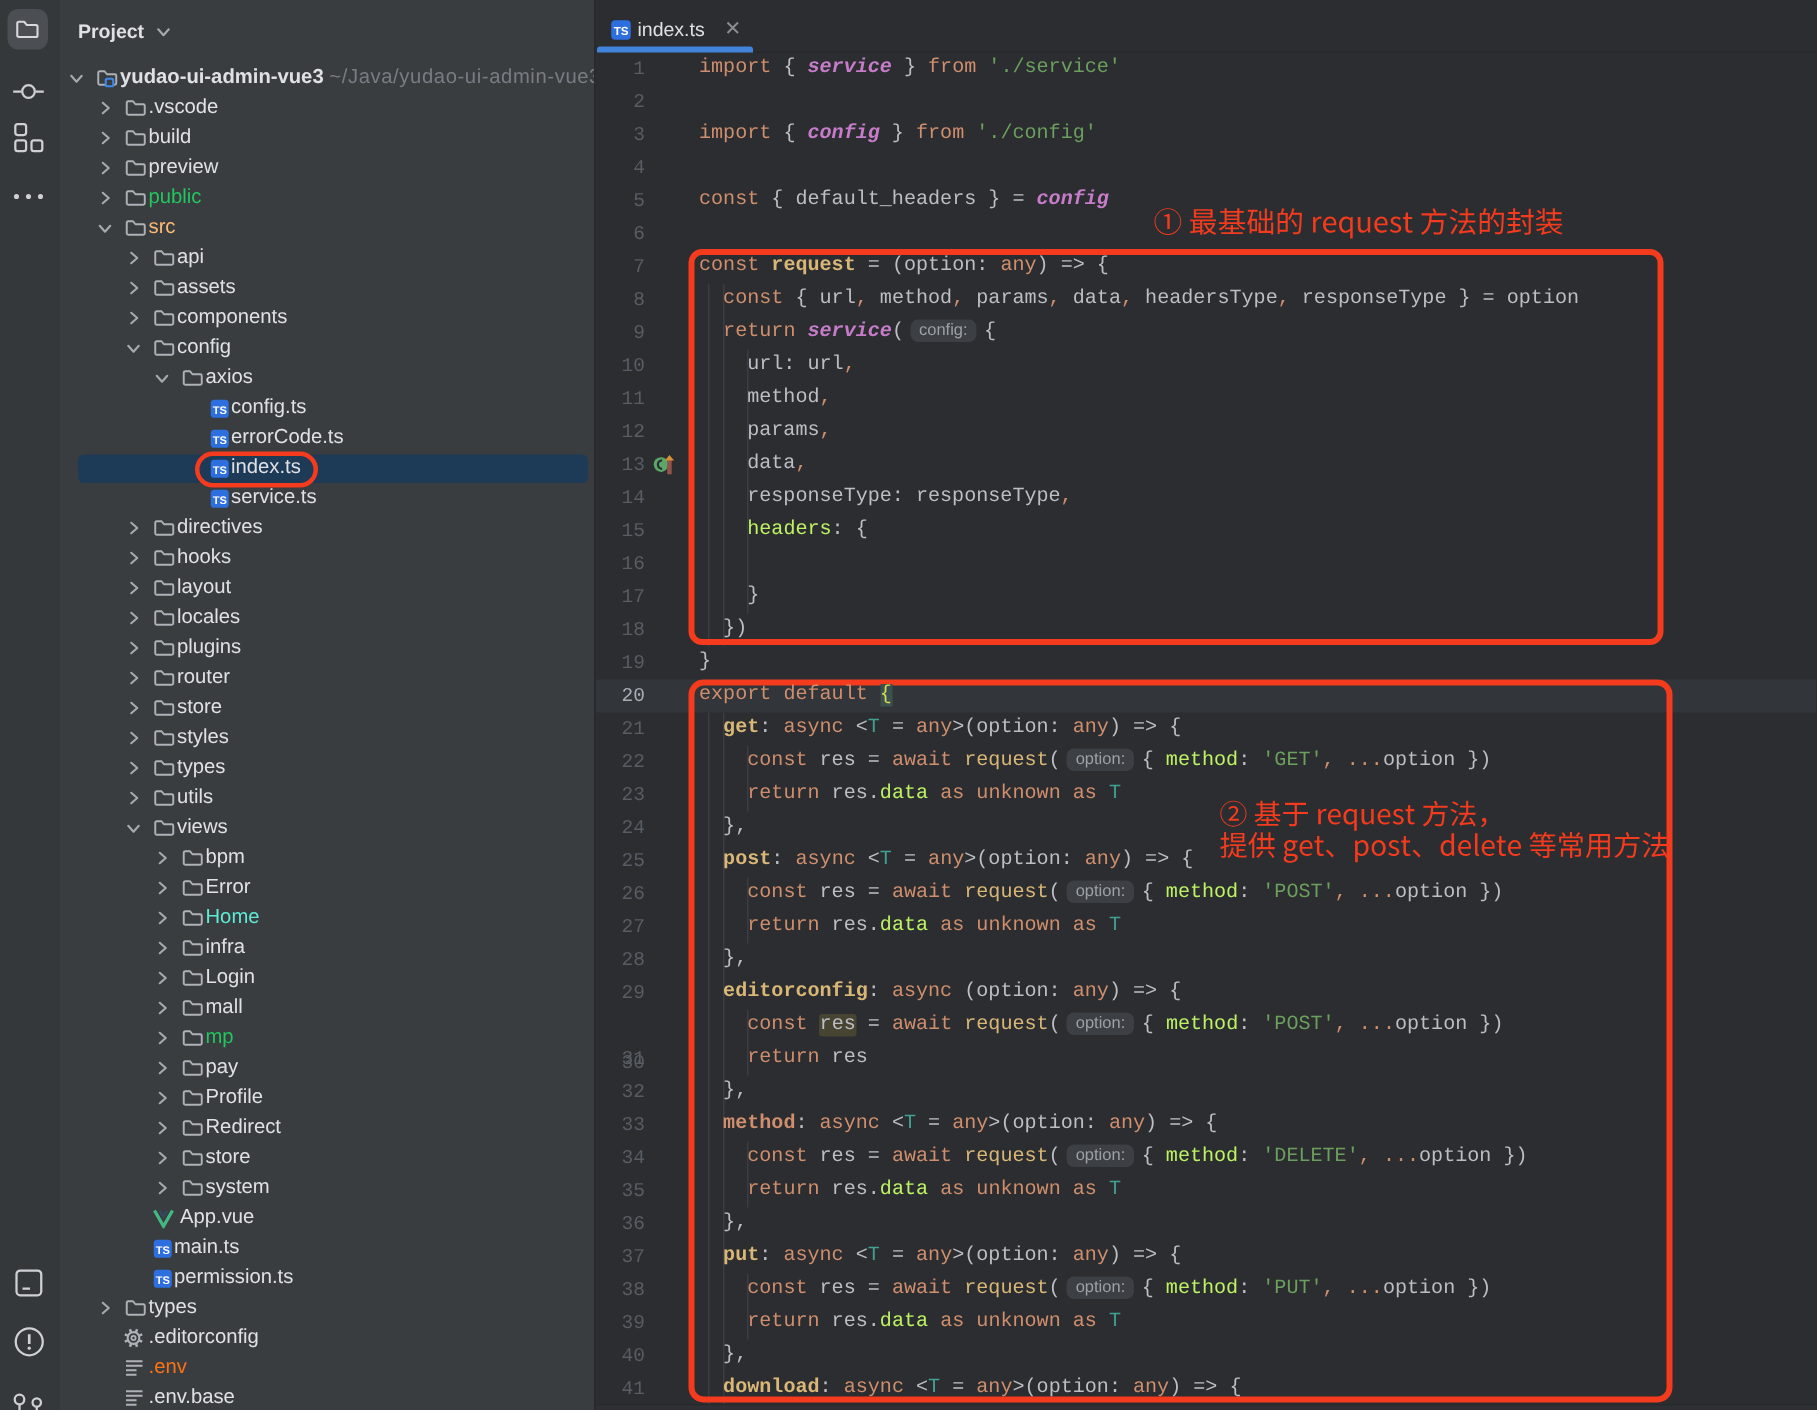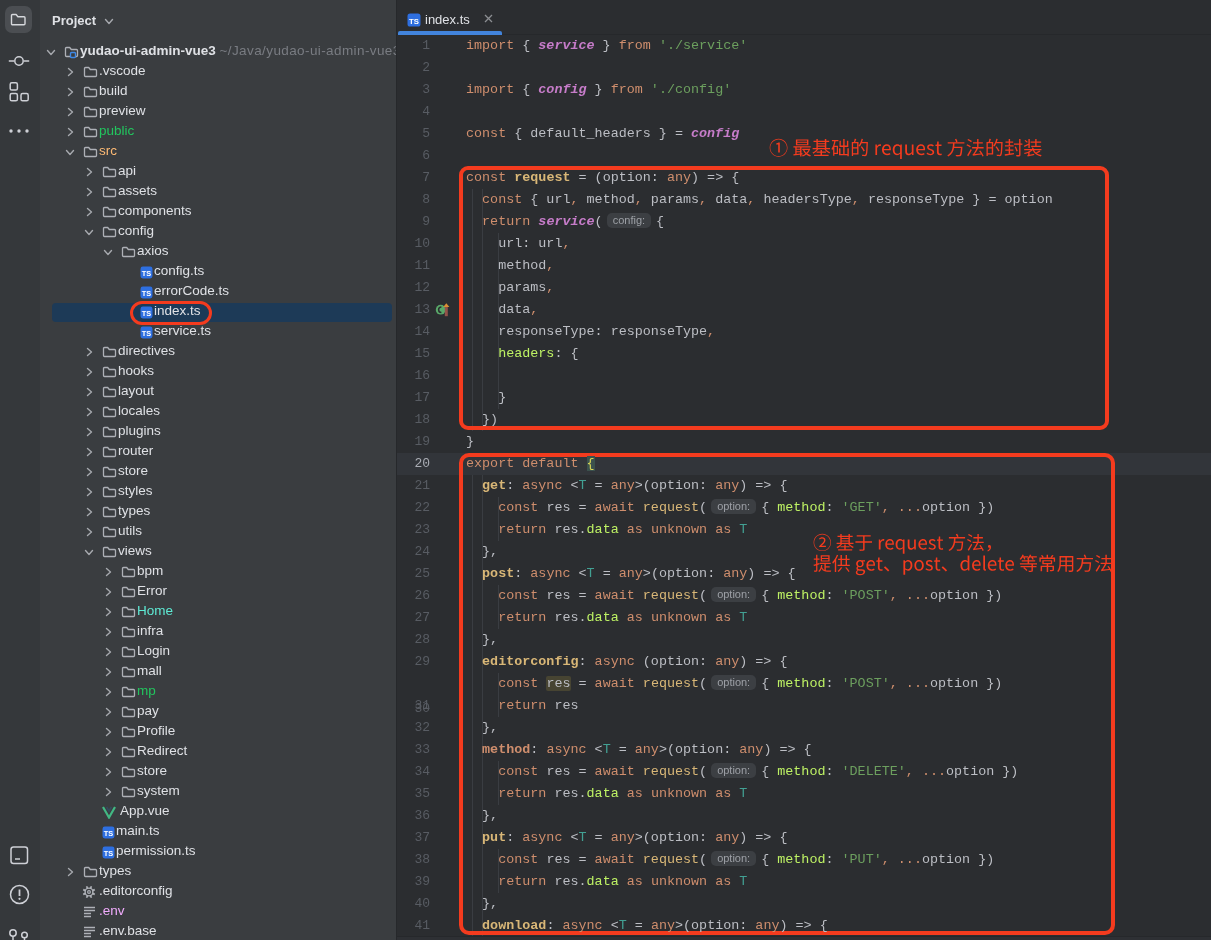--- a/index.html
+++ b/index.html
@@ -349,21 +349,21 @@
 <div class="ab" style="left:59px;top:863px;height:18px;color:#dfe1e5;white-space:nowrap">types</div>
 <svg class="ab" style="left:42px;top:885px" width="14" height="14" viewBox="0 0 14 14">
       <circle cx="7" cy="7" r="3.9" fill="none" stroke="#aeb1b7" stroke-width="1.4"></circle>
       <circle cx="7" cy="7" r="1.4" fill="none" stroke="#aeb1b7" stroke-width="1.2"></circle>
       <path d="M10.3 8.4 L12.8 9.4 M8.4 10.3 L9.4 12.8 M5.6 10.3 L4.6 12.8 M3.7 8.4 L1.2 9.4 M3.7 5.6 L1.2 4.6 M5.6 3.7 L4.6 1.2 M8.4 3.7 L9.4 1.2 M10.3 5.6 L12.8 4.6" stroke="#aeb1b7" stroke-width="1.7"></path>
     </svg>
 <div class="ab" style="left:59px;top:883px;height:18px;color:#dfe1e5;white-space:nowrap">.editorconfig</div>
 <svg class="ab" style="left:43px;top:906px" width="13" height="12">
       <path d="M1 1.5 h11 M1 4.5 h11 M1 7.5 h7 M1 10.5 h7" stroke="#aeb1b7" stroke-width="1.3"></path>
     </svg>
-<div class="ab" style="left:59px;top:903px;height:18px;color:#f0abfc;white-space:nowrap">.env</div>
+<div class="ab" style="left:59px;top:903px;height:18px;color:#f97316;white-space:nowrap">.env</div>
 <svg class="ab" style="left:43px;top:926px" width="13" height="12">
       <path d="M1 1.5 h11 M1 4.5 h11 M1 7.5 h7 M1 10.5 h7" stroke="#aeb1b7" stroke-width="1.3"></path>
     </svg>
 <div class="ab" style="left:59px;top:923px;height:18px;color:#dfe1e5;white-space:nowrap">.env.base</div>
 <div class="ab" style="left:90px;top:301px;width:82px;height:24px;border:3.5px solid #f43b1e;border-radius:12px;box-sizing:border-box"></div>
 </div>
 <div id="pdiv"></div>
 <div id="editor">
   <div class="ab" style="left:0;top:453px;width:814px;height:22px;background:#32353a"></div>
 <div class="ab" style="left:75px;top:189px;width:1px;height:242px;background:#3a3d42"></div>

